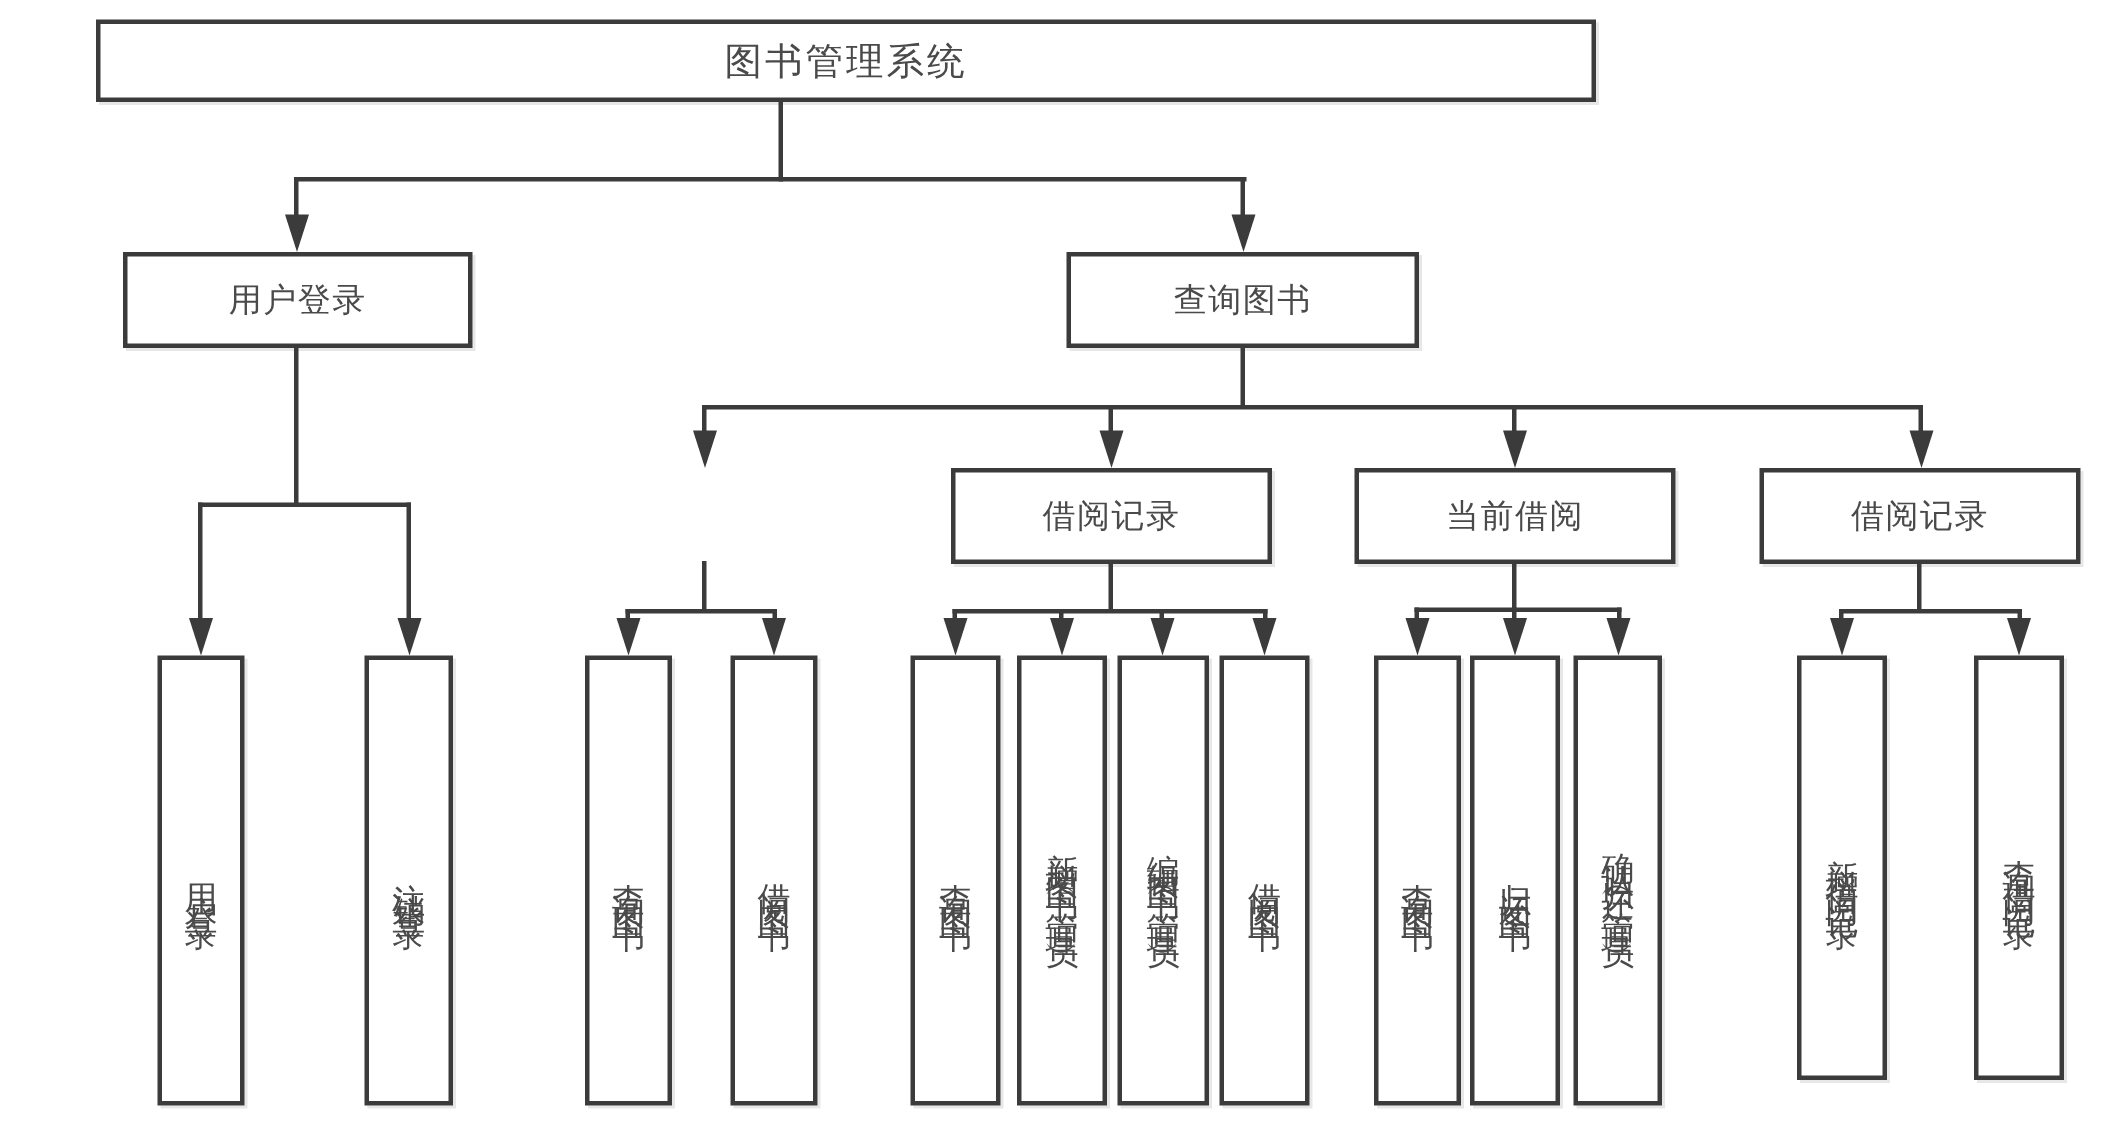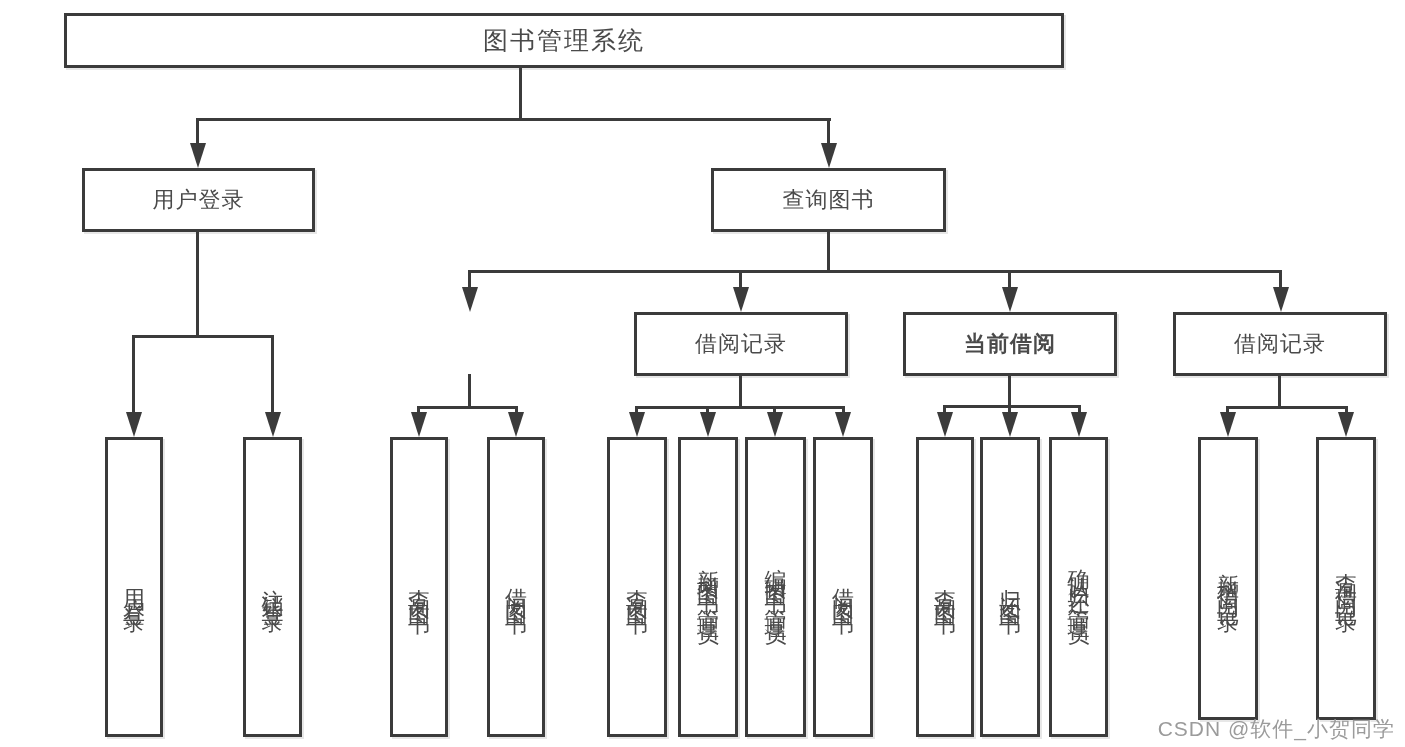--- a/index.html
+++ b/index.html
@@ -95,21 +95,21 @@
     <div class="arrow" style="left:733px;top:287px;"></div>
     <div class="vl" style="left:1008px;top:270px;height:20px;"></div>
     <div class="arrow" style="left:1002px;top:287px;"></div>
     <div class="vl" style="left:1279px;top:270px;height:20px;"></div>
     <div class="arrow" style="left:1273px;top:287px;"></div>
   </div>
 
   <div class="box" style="left:634px;top:312px;width:214px;height:64px;">
     <span class="hlabel">借阅记录</span>
   </div>
-  <div class="box" style="left:903px;top:312px;width:214px;height:64px;font-weight:bold;">
+  <div class="box" style="left:903px;top:312px;width:214px;height:64px;">
     <span class="hlabel">当前借阅</span>
   </div>
   <div class="box" style="left:1173px;top:312px;width:214px;height:64px;">
     <span class="hlabel">借阅记录</span>
   </div>
 
   <div>
     <div class="vl" style="left:468px;top:374px;height:34px;"></div>
     <div class="hl" style="left:417px;top:406px;width:101px;"></div>
     <div class="vl" style="left:417px;top:406px;height:9px;"></div>
@@ -162,15 +162,14 @@
   <div class="box leaf" style="left:745px;top:437px;width:61px;height:300px;">编辑图书（管理员）</div>
   <div class="box leaf" style="left:813px;top:437px;width:60px;height:300px;">借阅图书</div>
 
   <div class="box leaf" style="left:916px;top:437px;width:58px;height:300px;">查询图书</div>
   <div class="box leaf" style="left:980px;top:437px;width:60px;height:300px;">归还图书</div>
   <div class="box leaf" style="left:1049px;top:437px;width:59px;height:300px;">确认归还（管理员）</div>
 
   <div class="box leaf" style="left:1198px;top:437px;width:60px;height:283px;">新增借阅记录</div>
   <div class="box leaf" style="left:1316px;top:437px;width:60px;height:283px;">查询借阅记录</div>
 
-  <div class="watermark">CSDN @软件_小贺同学</div>
 
 </div>
 
 </body></html>

